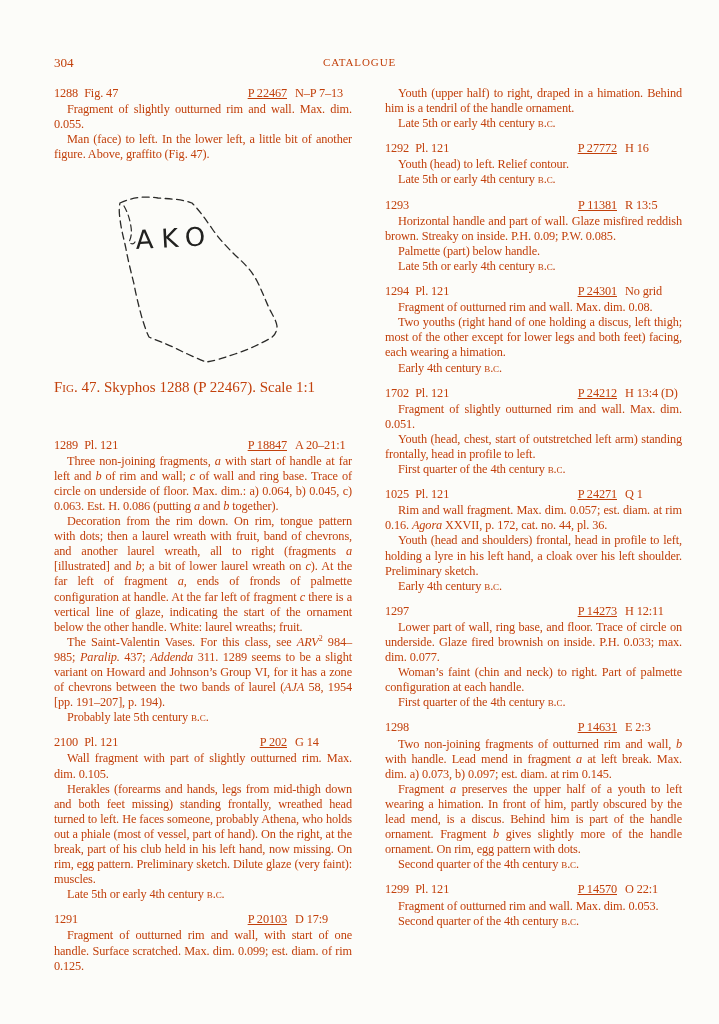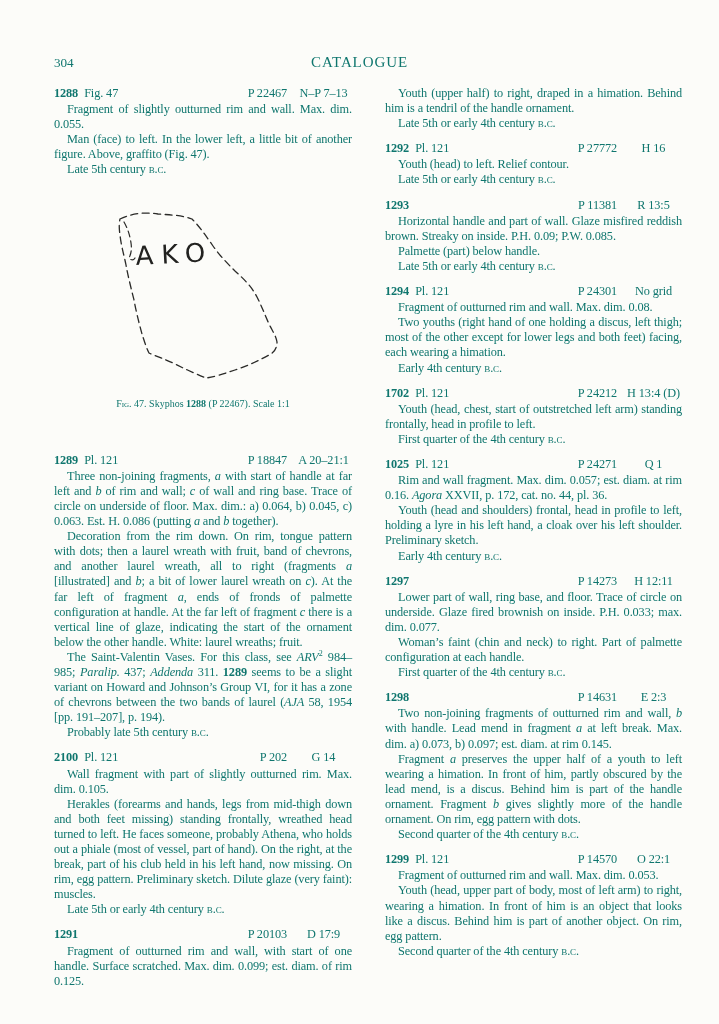--- a/index.html
+++ b/index.html
@@ -2,51 +2,51 @@
 <html><head>
 <meta charset="utf-8">
 <style>
   * { margin:0; padding:0; box-sizing:border-box; }
   html,body { background:#dededa; }
   .page {
     position:relative;
     width:719px; height:1024px;
     margin:0 auto;
     background:#fcfcf9;
-    color:#0f766e;
+    color:#c2410c;
     font-family:"Liberation Serif","DejaVu Serif",serif;
     font-size:12.3px;
     line-height:15.1px;
     letter-spacing:-0.12px;
     padding:55px 37px 30px 54px;
     overflow:hidden;
   }
   .running-head { position:relative; height:31px; }
   .page-num { position:absolute; left:0; top:0; font-size:13.2px; }
   .running-title {
     position:absolute; left:-54px; right:-37px; top:0;
-    text-align:center; font-size:15px; letter-spacing:0.9px;
+    text-align:center; font-size:11px; letter-spacing:0.9px;
   }
   .columns { display:flex; gap:33px; }
   .col { width:298px; }
   .col.right { width:297px; }
   .entry { margin-top:10px; }
   .entry.first, .entry.continuation { margin-top:0; }
   .entry-header { display:flex; align-items:baseline; margin-bottom:1px; }
   .eh-left { flex:1; white-space:nowrap; }
-  .eh-p { text-align:right; white-space:nowrap; }
-  .eh-grid { min-width:57px; text-align:center; white-space:nowrap; margin-left:8px; }
+  .eh-p { text-align:right; white-space:nowrap;text-decoration:underline; }
+  .eh-grid { min-width:57px; text-align:left; white-space:nowrap; margin-left:8px; }
   .para { text-align:justify; text-indent:13px; hyphens:none; }
   .it { font-style:italic; }
-  .bd { font-weight:bold; }
+  .bd { font-weight:normal; }
   .sc { font-variant:small-caps; }
   sup.sup { font-size:8px; line-height:0; }
   .figure { margin:24px 0 42px 0; }
   .figure svg { display:block; margin-left:48px; }
-  .caption { text-align:center; font-size:10px; margin-top:9px; letter-spacing:0; }
+  .caption { font-size:15px; margin-top:9px; letter-spacing:0; }
 </style>
 </head>
 <body>
 
 <div class="page">
   <header class="running-head">
     <span class="page-num">304</span>
     <span class="running-title">CATALOGUE</span>
   </header>
 
@@ -54,21 +54,20 @@
     <section class="col left">
       <div id="col-left-a">
           <article class="entry first">
             <div class="entry-header">
               <span class="eh-left"><span class="bd">1288</span><span> Fig. 47</span></span>
               <span class="eh-p">P 22467</span>
               <span class="eh-grid">N–P 7–13</span>
             </div>
             <p class="para">Fragment of slightly outturned rim and wall.  Max. dim. 0.055.</p>
             <p class="para">Man (face) to left.  In the lower left, a little bit of another figure.  Above, graffito (Fig. 47).</p>
-            <p class="para">Late 5th century <span class="sc">b.c.</span></p>
           </article>
         </div>
 
       <figure class="figure">
         <svg width="240" height="185" viewBox="0 0 240 185">
           <path d="M 18 17
                    C 30 11, 44 10, 56 12
                    C 68 13, 80 13, 90 17
                    C 98 25, 104 34, 111 44
                    C 118 54, 126 62, 133 69
@@ -158,20 +157,21 @@
             <p class="para">Fragment of outturned rim and wall.  Max. dim. 0.08.</p>
             <p class="para">Two youths (right hand of one holding a discus, left thigh; most of the other except for lower legs and both feet) facing, each wearing a himation.</p>
             <p class="para">Early 4th century <span class="sc">b.c.</span></p>
           </article>
           <article class="entry">
             <div class="entry-header">
               <span class="eh-left"><span class="bd">1702</span><span> Pl. 121</span></span>
               <span class="eh-p">P 24212</span>
               <span class="eh-grid">H 13:4 (D)</span>
             </div>
+            <p class="para">Fragment of slightly outturned rim and wall.  Max. dim. 0.051.</p>
             <p class="para">Youth (head, chest, start of outstretched left arm) standing frontally, head in profile to left.</p>
             <p class="para">First quarter of the 4th century <span class="sc">b.c.</span></p>
           </article>
           <article class="entry">
             <div class="entry-header">
               <span class="eh-left"><span class="bd">1025</span><span> Pl. 121</span></span>
               <span class="eh-p">P 24271</span>
               <span class="eh-grid">Q 1</span>
             </div>
             <p class="para">Rim and wall fragment.  Max. dim. 0.057; est. diam. at rim 0.16.  <span class="it">Agora</span> XXVII, p. 172, cat. no. 44, pl. 36.</p>
@@ -198,19 +198,18 @@
             <p class="para">Fragment <span class="it">a</span> preserves the upper half of a youth to left wearing a himation.  In front of him, partly obscured by the lead mend, is a discus.  Behind him is part of the handle ornament.  Fragment <span class="it">b</span> gives slightly more of the handle ornament.  On rim, egg pattern with dots.</p>
             <p class="para">Second quarter of the 4th century <span class="sc">b.c.</span></p>
           </article>
           <article class="entry">
             <div class="entry-header">
               <span class="eh-left"><span class="bd">1299</span><span> Pl. 121</span></span>
               <span class="eh-p">P 14570</span>
               <span class="eh-grid">O 22:1</span>
             </div>
             <p class="para">Fragment of outturned rim and wall.  Max. dim. 0.053.</p>
-            <p class="para">Youth (head, upper part of body, most of left arm) to right, wearing a himation.  In front of him is an object that looks like a discus.  Behind him is part of another object.  On rim, egg pattern.</p>
             <p class="para">Second quarter of the 4th century <span class="sc">b.c.</span></p>
           </article>
         </div>
     </section>
   </div>
 </div>
 
 </body></html>

